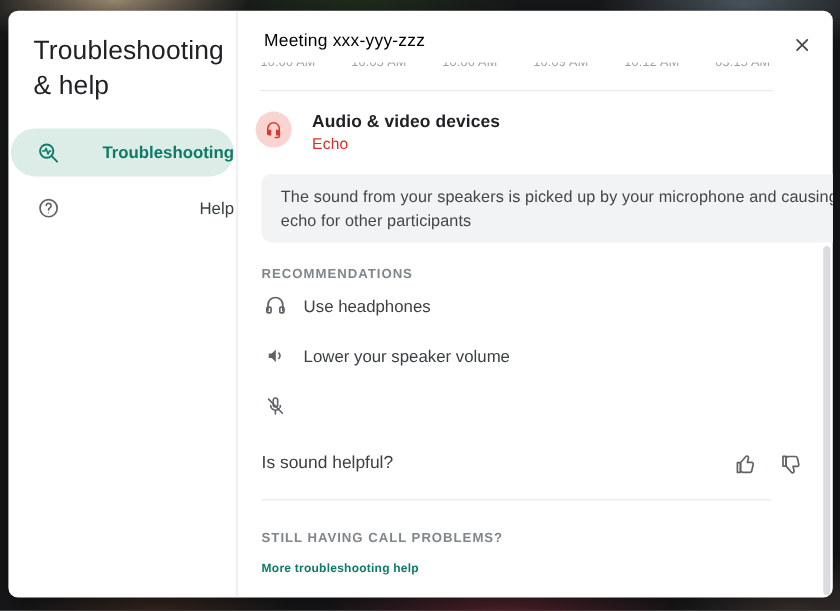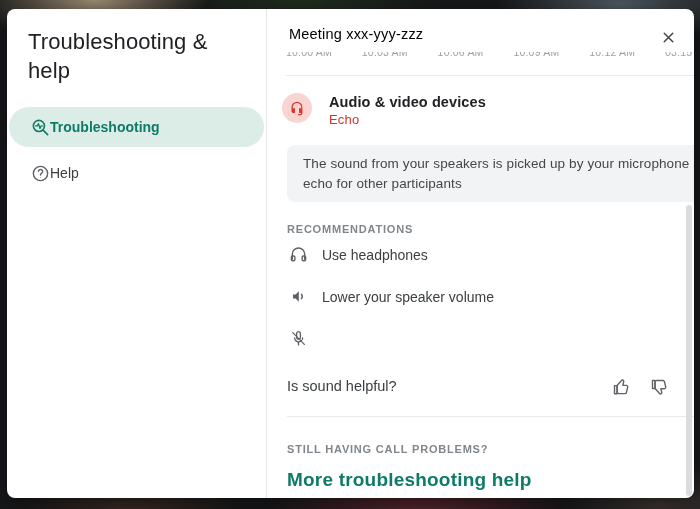--- a/index.html
+++ b/index.html
@@ -15,29 +15,29 @@
       radial-gradient(140px 60px at 660px 505px, rgba(70,60,55,.8), transparent 72%),
       #17181a;
     position:relative;
   }
   .dialog {
     position:absolute; left:7px; top:9px; width:687px; height:489px;
     background:#fff; border-radius:8px; display:flex;
     box-shadow:0 6px 24px rgba(0,0,0,.45); overflow:hidden;
   }
   
-  .sidebar { width:260px; border-right:1px solid #e6e6e6; padding:18px 0 0 0; flex:none; }
+  .sidebar { width:191px; border-right:1px solid #e6e6e6; padding:18px 0 0 0; flex:none; }
   .sidebar-title {
     font-size:22px; line-height:29px; font-weight:400; color:#202124;
     padding:0 28px 0 21px; letter-spacing:.1px; margin-bottom:22px;
   }
   .side-item {
     display:flex; align-items:center; height:40px; margin:0 2px 6px 2px;
     padding-left:22px; border-radius:20px; cursor:pointer;
-    font-size:14px; color:#3c4043; 
+    font-size:14px; color:#3c4043; gap:12px;justify-content:space-between;
   }
   .side-item.selected { background:#dcece6; color:#0e7b67; font-weight:bold; }
   .side-item .icn { width:19px; height:19px; flex:none; display:flex; }
   .side-item .icn svg { width:100%; height:100%; }
   .side-item.plain { color:#3c4043; }
   .side-item.plain .icn { color:#5f6368; }
   
   .main { position:relative; flex:1; }
   .meeting-title { position:absolute; left:22px; top:17px; font-size:14.5px; color:#000000; letter-spacing:.2px; }
   .close-btn {
@@ -78,21 +78,21 @@
     position:absolute; top:366px; width:24px; height:24px; color:#5f6368; cursor:pointer;
     display:flex; align-items:center; justify-content:center;
   }
   .thumb svg { width:20px; height:20px; }
   .thumb-up { right:60px; }
   .thumb-down { right:22px; }
   .thumb-down svg { transform:rotate(180deg) scaleX(-1); }
   .divider2 { position:absolute; left:20px; top:407px; width:425px; height:1px; background:#e8eaed; }
   .still-label { position:absolute; left:20px; top:434px; }
   .more-link {
-    position:absolute; left:20px; top:460px; font-size:19px; font-weight:bold;
+    position:absolute; left:20px; top:460px; font-size:10px; font-weight:bold;
     color:#0e7b67; letter-spacing:.2px; cursor:pointer;
   }
   .scrollbar-thumb {
     position:absolute; right:2px; top:196px; width:6px; height:291px;
     background:#dadce0; border-radius:3px;
   }
 </style>
 </head>
 <body>
 

